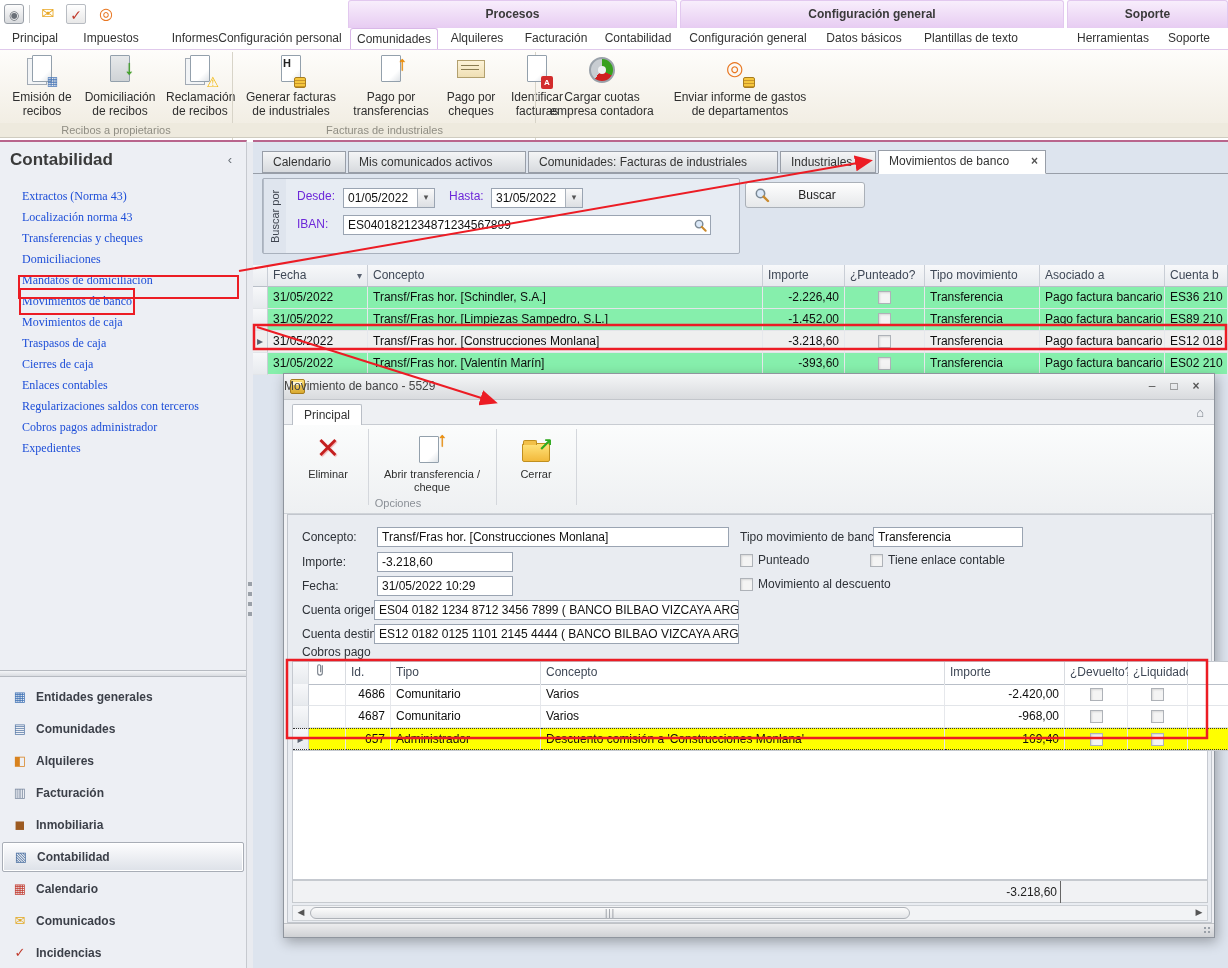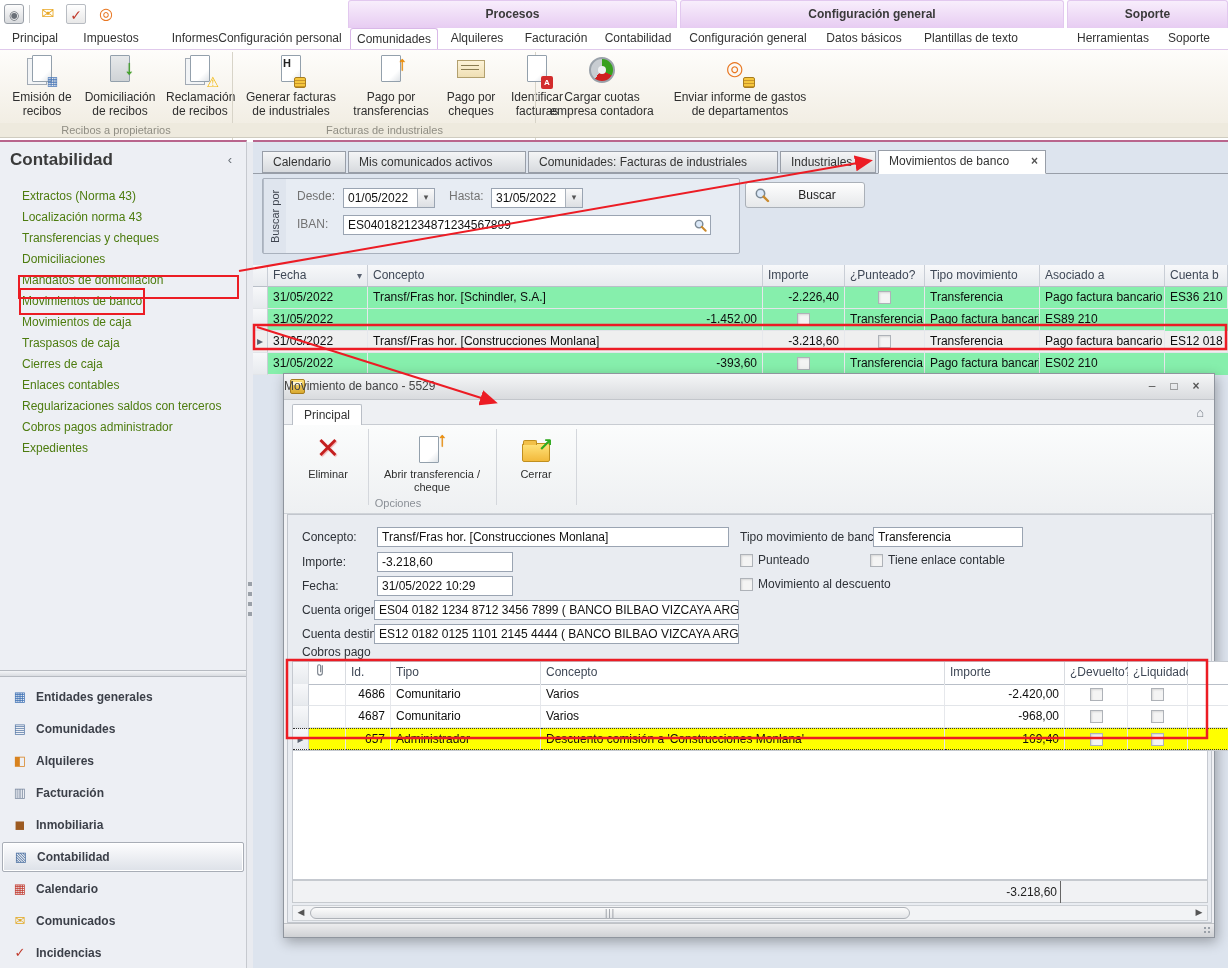--- a/index.html
+++ b/index.html
@@ -54,41 +54,41 @@
   .clip { position:absolute; left:6px; top:0; width:22px; height:28px; background:linear-gradient(#f4f7fa,#dfe6ec); border:1px solid #8fa0b0; border-radius:2px; }
   .clip::before { content:"✓"; position:absolute; right:-3px; bottom:-4px; color:#d11a1a; font-weight:bold; font-size:17px; }
   .gauge { position:absolute; left:5px; top:3px; width:26px; height:26px; border-radius:50%; background:conic-gradient(#38a01e 0 120deg,#cf2020 120deg 220deg,#c8cdd2 220deg 360deg); border:2px solid #9aa2aa; }
   .gauge::after { content:""; position:absolute; left:7px; top:7px; width:8px; height:8px; background:#eef1f3; border-radius:50%; }
   .rings { position:absolute; left:4px; top:2px; color:#e87722; font-size:20px; font-weight:bold; }
 
   
   #sidebar { position:absolute; left:0; top:140px; width:247px; height:828px; background:#edeff4; border-top:2px solid #b9658c; border-right:1px solid #c6c9cf; }
   #sb-title { position:absolute; left:10px; top:8px; font-size:17px; font-weight:bold; color:#3a3a3a; }
   #sb-collapse { position:absolute; right:14px; top:10px; color:#6a7078; font-size:13px; cursor:default; }
-  .sb-item { position:absolute; left:22px; height:21px; line-height:21px; color:#4d7c0f; cursor:default; white-space:nowrap; }
+  .sb-item { position:absolute; left:22px; height:21px; line-height:21px; color:#1d4ed8; cursor:default; white-space:nowrap;font-family:Liberation Serif, serif; }
   .sb-item.boxed { outline:2px solid #ec1c24; outline-offset:1px; }
   #sb-split { position:absolute; left:0; top:528px; width:246px; height:7px; background:linear-gradient(#f4f5f7,#d9dce1); border-top:1px solid #b6bac1; border-bottom:1px solid #b6bac1; }
   .nav-item { position:absolute; left:2px; width:242px; height:30px; display:flex; align-items:center; gap:8px; padding-left:10px; font-weight:bold; color:#3b3f48; font-size:12px; cursor:default; }
   .nav-item.sel { background:linear-gradient(#fdfdfe,#dde1e8); border:1px solid #a8adb6; border-radius:2px; box-shadow:inset 0 0 0 1px #fff; }
   .nic { width:16px; height:16px; text-align:center; line-height:16px; font-size:13px; }
 
   
   #main { position:absolute; left:253px; top:140px; width:975px; height:828px; background:#dde4ee; border-top:2px solid #b9658c; }
   #vsplit { position:absolute; left:247px; top:142px; width:6px; height:826px; background:#e9ebf0; }
   #vsplit .dots { position:absolute; left:1px; top:440px; width:4px; height:40px; background:repeating-linear-gradient(#9aa0a8 0 4px,transparent 4px 10px); }
 
   .wtabs { position:absolute; top:8px; height:23px; }
   .wtab { position:absolute; top:1px; height:22px; line-height:21px; padding:0 10px; background:linear-gradient(#f4f5f6,#d7dade); border:1px solid #989ea8; color:#333; white-space:nowrap; overflow:hidden; cursor:default; }
   .wtab.active { top:0; height:24px; background:#fff; border-bottom:1px solid #fff; z-index:2; }
   .wtab .x { margin-left:22px; font-weight:bold; color:#555; font-size:12px; }
   #wtab-line { position:absolute; left:0; top:31px; width:975px; height:1px; background:#989ea8; }
 
   #searchbox { position:absolute; left:9px; top:36px; width:478px; height:76px; background:#e7ecf3; border:1px solid #a9b1bd; border-radius:2px; }
   #searchlbl { position:absolute; left:0; top:0; width:23px; height:74px; background:#dfe5ee; border-right:1px solid #b4bcc8; color:#3f4550; font-size:11px; writing-mode:vertical-rl; transform:rotate(180deg); text-align:center; line-height:22px; }
-  .flabel { position:absolute; color:#737373; }
+  .flabel { position:absolute; color:#6d28d9; }
   .field { position:absolute; background:#fff; border:1px solid #9aa4b2; height:20px; line-height:18px; padding:0 4px; color:#111; }
   .drop { position:absolute; top:0; right:0; width:17px; height:18px; background:linear-gradient(#fafafa,#dcdfe3); border-left:1px solid #aab2bc; color:#555; text-align:center; line-height:17px; font-size:9px; cursor:default; }
   #btn-buscar { position:absolute; left:492px; top:40px; width:120px; height:26px; background:linear-gradient(#fefefe,#e6e8ea); border:1px solid #aab0b8; border-radius:3px; display:flex; align-items:center; cursor:default; }
   #btn-buscar .t { flex:1; text-align:center; color:#222; }
   #btn-buscar svg { margin-left:8px; }
 
   
   #grid { position:absolute; left:0; top:123px; width:975px; background:#86efac; }
   .g-head, .g-row { display:grid; grid-template-columns:15px 100px 395px 82px 80px 115px 125px 1fr; height:22px; }
   .g-head > div { background:linear-gradient(#f7f8fa,#e7eaee); border-right:1px solid #c9ced6; border-bottom:1px solid #b9bfc8; color:#3f4856; line-height:21px; padding:0 5px; position:relative; }
@@ -372,20 +372,21 @@
         <div class="cbc">
             <span class="cb"></span>
           </div>
         <div>Transferencia</div>
           <div>Pago factura bancario</div>
           <div>ES36 210</div>
       </div>
       <div class="g-row">
         <div class="mk"></div>
         <div>31/05/2022</div>
+          <div>Transf/Fras hor. [Limpiezas Sampedro, S.L.]</div>
         <div class="num">-1.452,00</div>
         <div class="cbc">
             <span class="cb"></span>
           </div>
         <div>Transferencia</div>
           <div>Pago factura bancario</div>
           <div>ES89 210</div>
       </div>
       <div class="g-row sel">
         <div class="mk">▸</div>
@@ -395,20 +396,21 @@
         <div class="cbc">
             <span class="cb"></span>
           </div>
         <div>Transferencia</div>
           <div>Pago factura bancario</div>
           <div>ES12 018</div>
       </div>
       <div class="g-row">
         <div class="mk"></div>
         <div>31/05/2022</div>
+          <div>Transf/Fras hor. [Valentín Marín]</div>
         <div class="num">-393,60</div>
         <div class="cbc">
             <span class="cb"></span>
           </div>
         <div>Transferencia</div>
           <div>Pago factura bancario</div>
           <div>ES02 210</div>
       </div>
     </div>
   </div>

